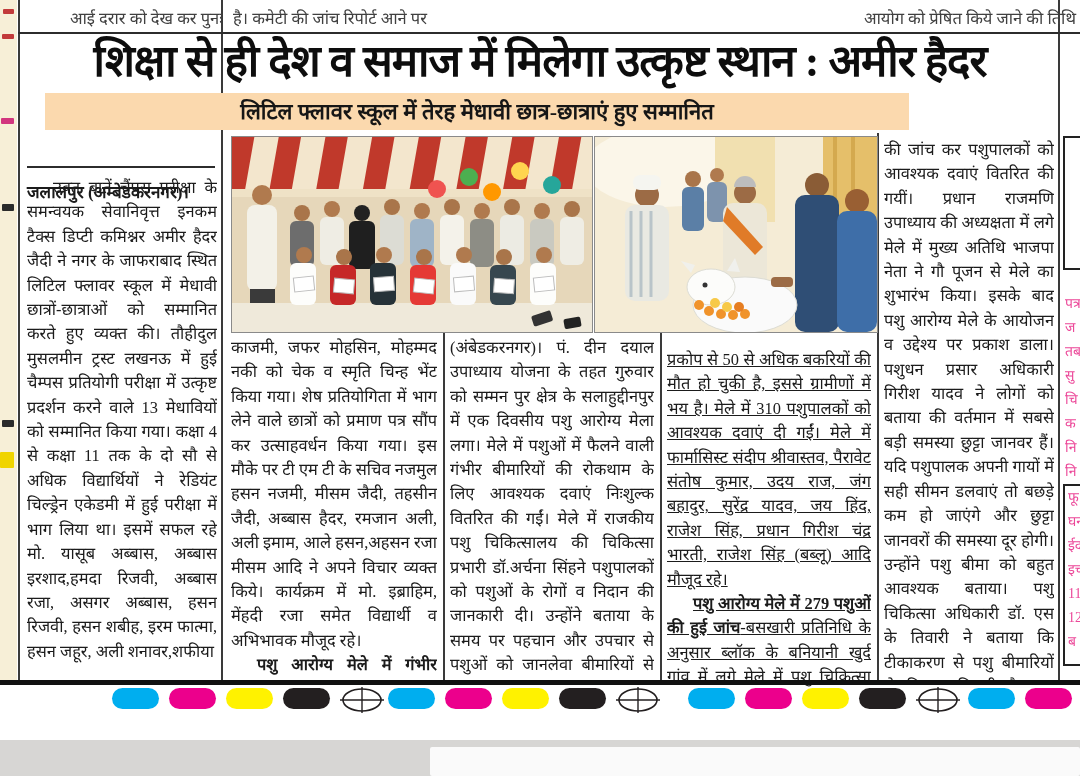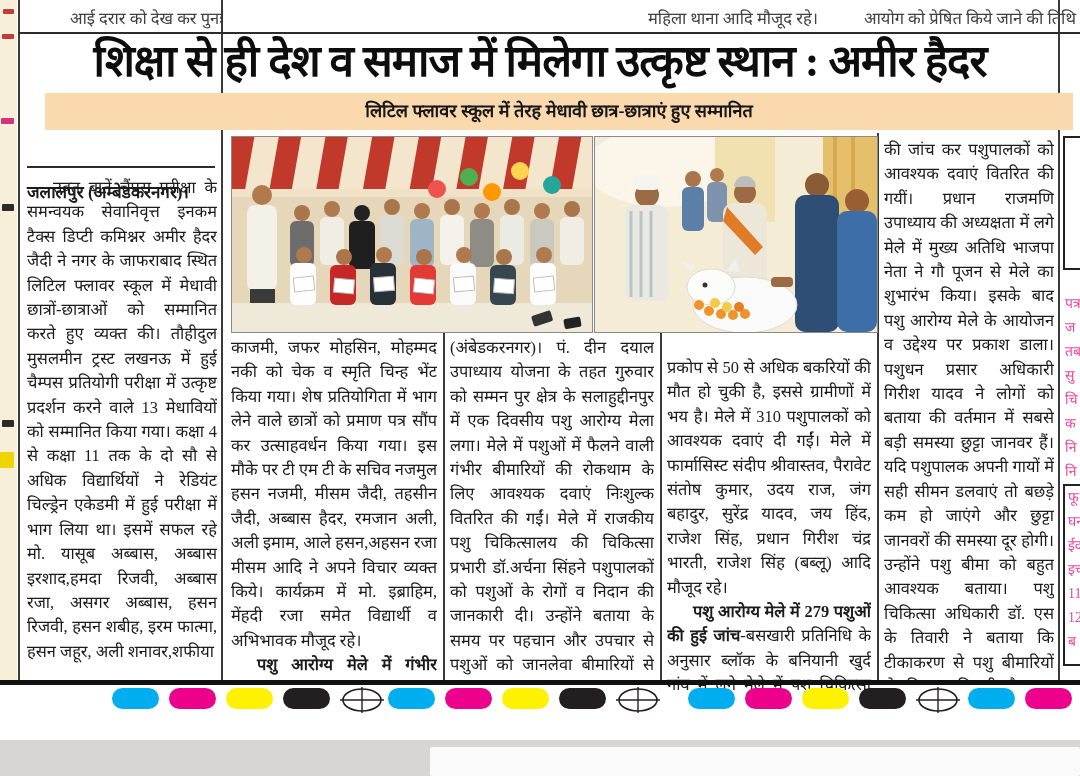--- a/index.html
+++ b/index.html
@@ -12,22 +12,22 @@
   .abs{position:absolute;}
   .vrule{position:absolute;width:2px;background:#3a3a3a;}
   .hrule{position:absolute;height:2px;background:#2c2c2c;}
   .topstrip-frag{position:absolute;top:6px;font-size:16.5px;white-space:nowrap;color:#404040;}
   .headline{
     position:absolute;left:14px;top:33px;width:1052px;height:58px;
     font-size:44px;font-weight:bold;letter-spacing:-1px;color:#0d0d0d;
     white-space:nowrap;text-align:center;line-height:58px;overflow:hidden;
   }
   .subhead{
-    position:absolute;left:45px;top:93px;width:1028px;height:37px;
-    background:#fbd9ae;text-align:center;font-size:18px;font-weight:bold;
+    position:absolute;left:45px;top:93px;width:864px;height:37px;
+    background:#fbd9ae;text-align:center;font-size:22px;font-weight:bold;
     line-height:37px;color:#161616;overflow:hidden;white-space:nowrap;
   }
   .bodycol{
     position:absolute;font-size:16.4px;line-height:24.4px;text-align:justify;
     color:#1b1b1b;overflow:hidden;
   }
   .bodycol p{margin:0;}
   .indent{text-indent:26px;}
   .dateline{position:absolute;font-size:17px;font-weight:bold;white-space:nowrap;}
   .photo-frame{position:absolute;border:1px solid #8a8a8a;overflow:hidden;background:#e9dcc2;}
@@ -61,21 +61,21 @@
 
 <div class="vrule" style="left:18px;top:0;height:681px;"></div>
 <div class="vrule" style="left:221px;top:0;height:681px;"></div>
 <div class="vrule" style="left:443px;top:333px;height:348px;"></div>
 <div class="vrule" style="left:660px;top:333px;height:348px;"></div>
 <div class="vrule" style="left:877px;top:133px;height:548px;"></div>
 <div class="vrule" style="left:1058px;top:0px;height:681px;"></div>
 
 <div class="abs" style="left:0;top:0;width:1080px;height:33px;">
   <span class="topstrip-frag" style="left:70px;">आई  दरार  को  देख  कर  पुनः</span>
-  <span class="topstrip-frag" style="left:648px;">महिला थाना आदि मौजूद रहे।</span>
+  <span class="topstrip-frag" style="left:233px;">है। कमेटी की जांच रिपोर्ट आने पर</span>
   <span class="topstrip-frag" style="left:864px;">आयोग को प्रेषित किये जाने की तिथि 24</span>
 </div>
 <div class="hrule" style="left:18px;top:32px;width:1062px;"></div>
 
 <div class="headline">शिक्षा से ही देश व समाज में मिलेगा उत्कृष्ट स्थान : अमीर हैदर</div>
 
 <div class="subhead">लिटिल फ्लावर स्कूल में तेरह मेधावी छात्र-छात्राएं हुए सम्मानित</div>
 
 <div class="dateline" style="left:27px;top:138px;margin-top:42px;">जलालपुर (अम्बेडकरनगर)।</div>
 <div class="hrule" style="left:27px;top:166px;width:188px;height:1.5px;"></div>
@@ -207,21 +207,21 @@
 
 <div class="bodycol" style="left:231px;top:336px;width:206px;height:344px;">
   <p>काजमी, जफर मोहसिन, मोहम्मद नकी को चेक व स्मृति चिन्ह भेंट किया गया। शेष प्रतियोगिता में भाग लेने वाले छात्रों को प्रमाण पत्र सौंप कर उत्साहवर्धन किया गया। इस मौके पर टी एम टी के सचिव नजमुल हसन नजमी, मीसम जैदी, तहसीन जैदी, अब्बास हैदर, रमजान अली, अली इमाम, आले हसन,अहसन रजा मीसम आदि ने अपने विचार व्यक्त किये। कार्यक्रम में मो. इब्राहिम, मेंहदी रजा समेत विद्यार्थी व अभिभावक मौजूद रहे।</p>
   <p class="indent"><b>पशु आरोग्य मेले में गंभीर बीमारियों की रोकथाम के लिए दी गयी दवाएं</b></p>
 </div>
 
 <div class="bodycol" style="left:450px;top:336px;width:204px;height:344px;">
   <p>(अंबेडकरनगर)। पं. दीन दयाल उपाध्याय योजना के तहत गुरुवार को सम्मन पुर क्षेत्र के सलाहुद्दीनपुर में एक दिवसीय पशु आरोग्य मेला लगा। मेले में पशुओं में फैलने वाली गंभीर बीमारियों की रोकथाम के लिए आवश्यक दवाएं निःशुल्क वितरित की गईं। मेले में राजकीय पशु चिकित्सालय की चिकित्सा प्रभारी डॉ.अर्चना सिंहने पशुपालकों को पशुओं के रोगों व निदान की जानकारी दी। उन्होंने बताया के समय पर पहचान और उपचार से पशुओं को जानलेवा बीमारियों से बचाया जा सकता है। पिछ्ले एक महीने में खुरपका-मुंहपका रोग के</p>
 </div>
 
-<div class="bodycol" style="left:667px;top:356px;width:204px;height:344px;">
+<div class="bodycol" style="left:667px;top:348px;width:204px;height:344px;text-decoration:underline;">
   <p>प्रकोप से  50 से अधिक बकरियों की मौत हो चुकी है, इससे ग्रामीणों में भय है। मेले में 310 पशुपालकों को आवश्यक दवाएं दी गईं। मेले में फार्मासिस्ट संदीप श्रीवास्तव, पैरावेट संतोष कुमार, उदय राज, जंग बहादुर, सुरेंद्र यादव, जय हिंद, राजेश सिंह, प्रधान गिरीश चंद्र भारती, राजेश सिंह (बब्लू) आदि मौजूद रहे।</p>
   <p class="indent"><b>पशु आरोग्य मेले में 279 पशुओं की हुई जांच</b><span>-बसखारी प्रतिनिधि के अनुसार ब्लॉक के बनियानी खुर्द गांव में लगे मेले में पशु चिकित्सा अधिकारी बसखारी डॉ. एस के तिवारी की देखरेख में 279 पशुओं</span></p>
 </div>
 
 <div class="bodycol" style="left:884px;top:138px;width:170px;height:542px;">
   <p>की जांच कर  पशुपालकों को आवश्यक दवाएं वितरित की गयीं। प्रधान राजमणि उपाध्याय की अध्यक्षता में लगे मेले में मुख्य अतिथि  भाजपा नेता ने गौ पूजन से मेले का शुभारंभ किया। इसके बाद पशु आरोग्य मेले के आयोजन व उद्देश्य पर प्रकाश डाला। पशुधन प्रसार अधिकारी गिरीश यादव ने लोगों को बताया की वर्तमान  में सबसे बड़ी समस्या छुट्टा जानवर हैं। यदि पशुपालक अपनी गायों में सही सीमन डलवाएं तो बछड़े कम हो जाएंगे और छुट्टा जानवरों की समस्या दूर होगी। उन्होंने पशु बीमा को बहुत आवश्यक बताया। पशु चिकित्सा अधिकारी डॉ. एस के तिवारी ने बताया कि टीकाकरण से पशु बीमारियों से निजात मिलती है। इस मौके पर ग्रामीणों ने 279 पशुओं को इलाज के लिए मेले लाकर उनकी जांच करवाया गया। मेले में जवाहरलाल, दुर्गा प्रसाद, घनश्याम ठाकुर, राम यज्ञ दुबे अशोक कुमार दुबे, राम प्रकाश, राजित राम यादव, प्रभावती देवी, जय देवी, ढेला देवी आदि पशु पालक मौजूद रहे।</p>
 </div>
 
 <div class="rightstrip">
   <div class="edgebox" style="position:absolute;left:2px;top:12px;width:17px;height:130px;background:#fff;"></div>

